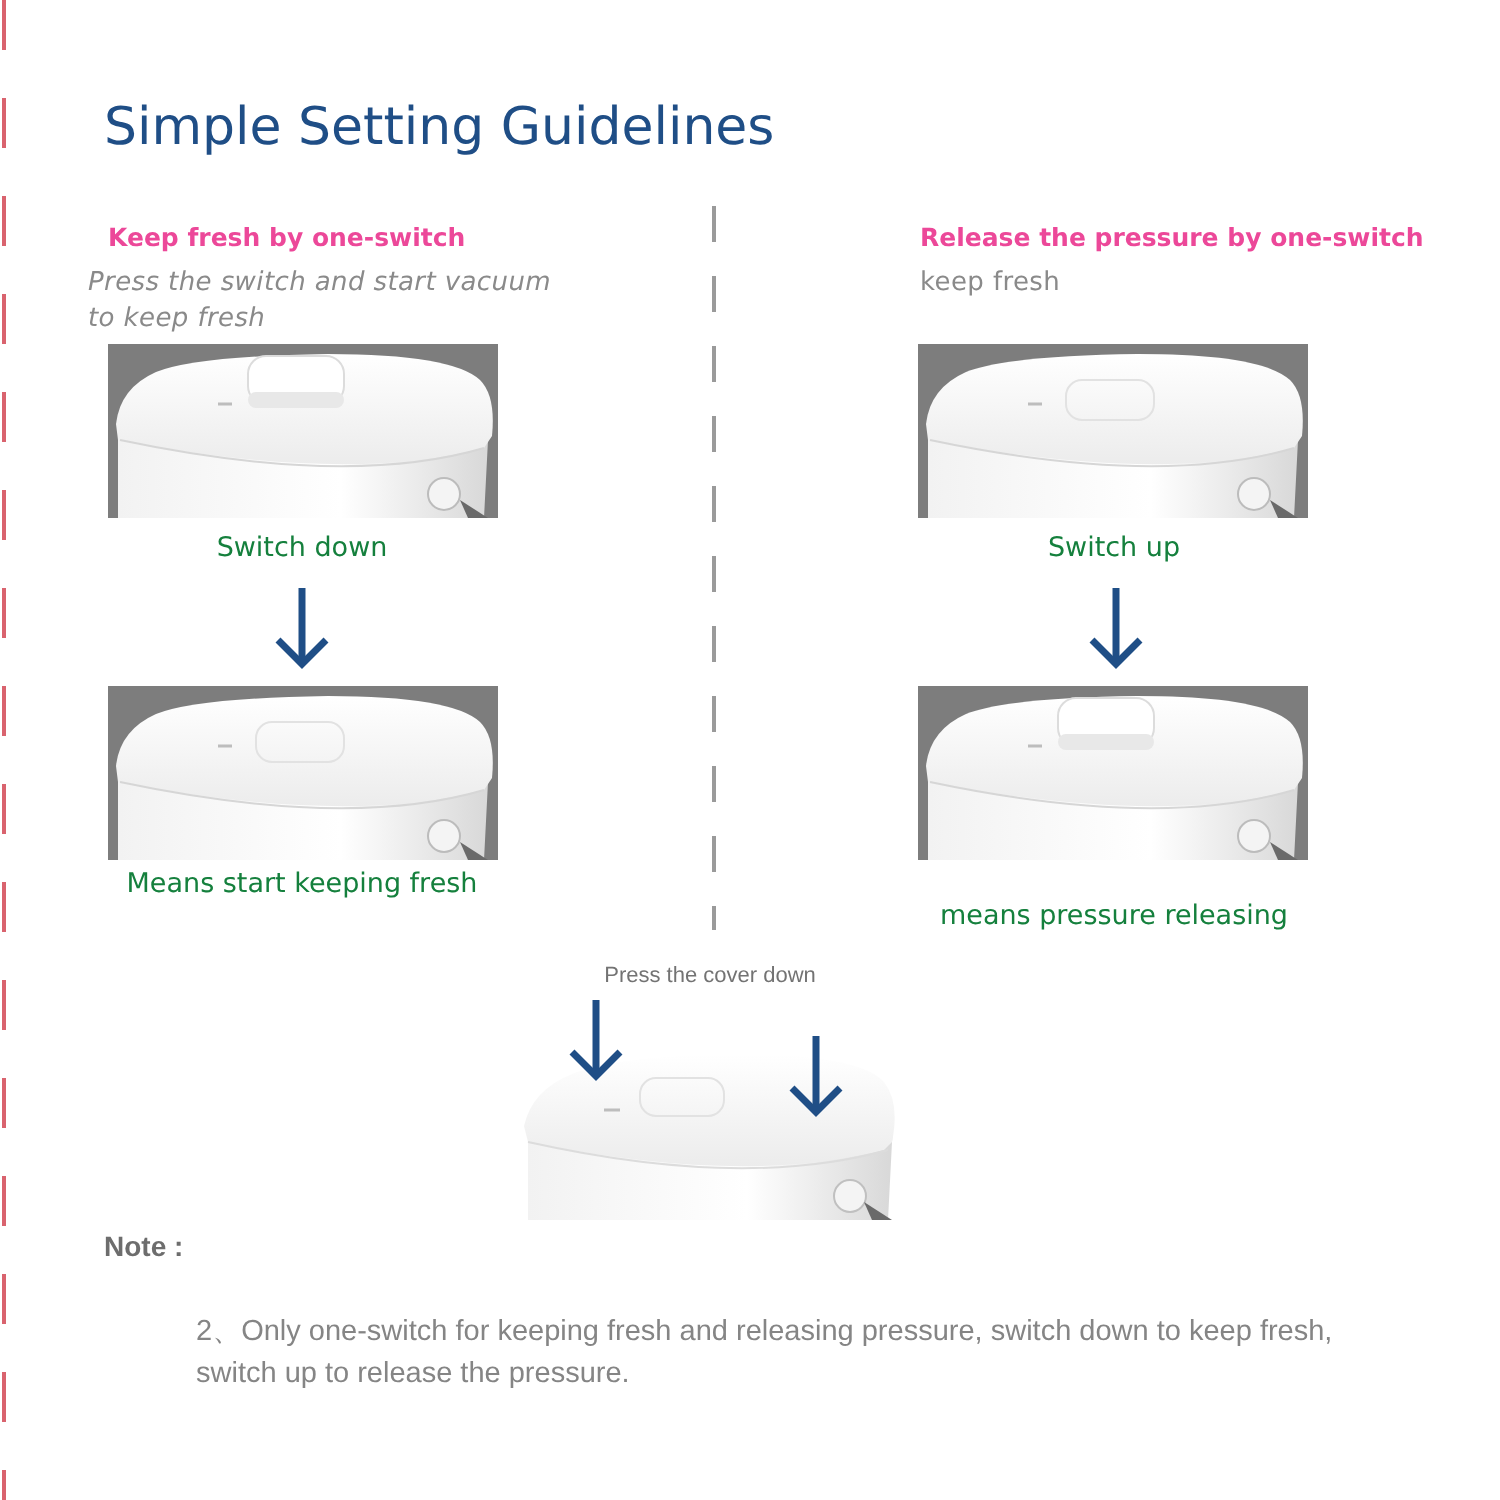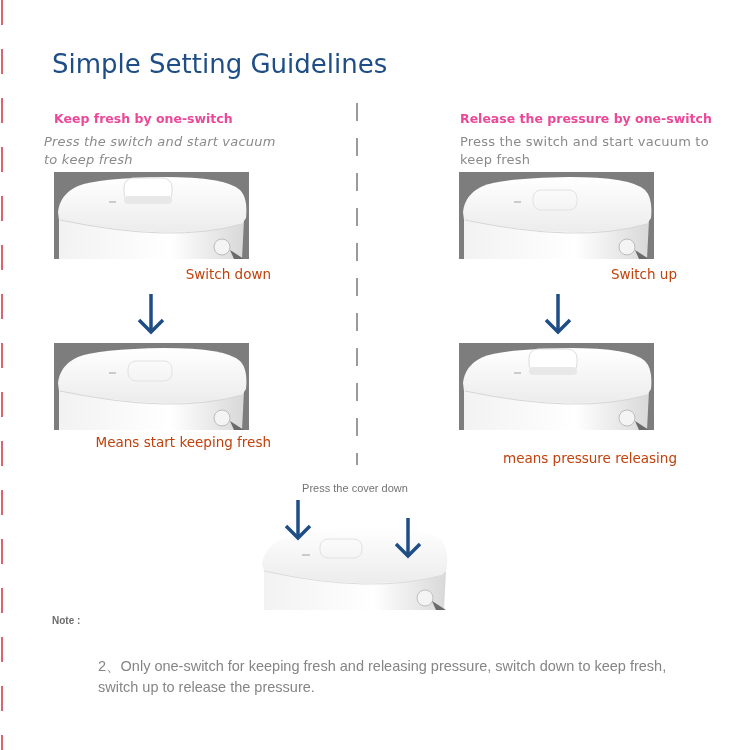--- a/index.html
+++ b/index.html
@@ -25,25 +25,25 @@
   .col-heading {
     font-size: 12.5px; font-weight: bold; color: #ec4899; white-space: nowrap;
   }
   .col-desc {
     font-size: 13px; color: #8a8a8a; line-height: 18px; letter-spacing: 0.2px;
   }
   .photo {
     width: 195px; height: 87px; background: #7d7d7d; overflow: hidden;
   }
   .caption {
-    font-size: 13.5px; color: #c2410c; text-align: right; width: 240px; white-space: nowrap;
+    font-size: 13.5px; color: #15803d; text-align: center; width: 240px; white-space: nowrap;
   }
   .arrow { width: 30px; height: 42px; }
   .note-label {
-    left: 52px; top: 615px; font-size: 10px; font-weight: bold; color: #6d6d6d;
+    left: 52px; top: 615px; font-size: 14px; font-weight: bold; color: #6d6d6d;
     font-family: "Liberation Sans", sans-serif;
   }
   .note-item {
     left: 98px; font-size: 14.5px; color: #858585; line-height: 20.5px; width: 620px;
     font-family: "Liberation Sans", sans-serif;
   }
   .press-label {
     left: 255px; top: 482px; width: 200px; text-align: center;
     font-size: 11px; color: #737373; font-family: "Liberation Sans", sans-serif; white-space: nowrap;
   }
@@ -111,21 +111,20 @@
   </svg>
 <div class="abs photo" style="left:54px; top:343px;">
   <svg width="195" height="87">
       <use href="#container-flush"></use>
     </svg>
 </div>
 <div class="abs caption" style="left:31px; top:434px;">Means start keeping fresh</div>
 
 <div class="abs col-heading" style="left:460px; top:111px;">Release the pressure by one-switch</div>
 <div class="abs col-desc" style="left:460px; top:133px;">
-  <div>Press the switch and start vacuum to</div>
   <div>keep fresh</div>
 </div>
 <div class="abs photo" style="left:459px; top:172px;">
   <svg width="195" height="87">
       <use href="#container-flush"></use>
     </svg>
 </div>
 <div class="abs caption" style="left:437px; top:266px;">Switch up</div>
 <svg class="abs arrow" style="left:543px; top:294px;">
     <use href="#down-arrow"></use>

